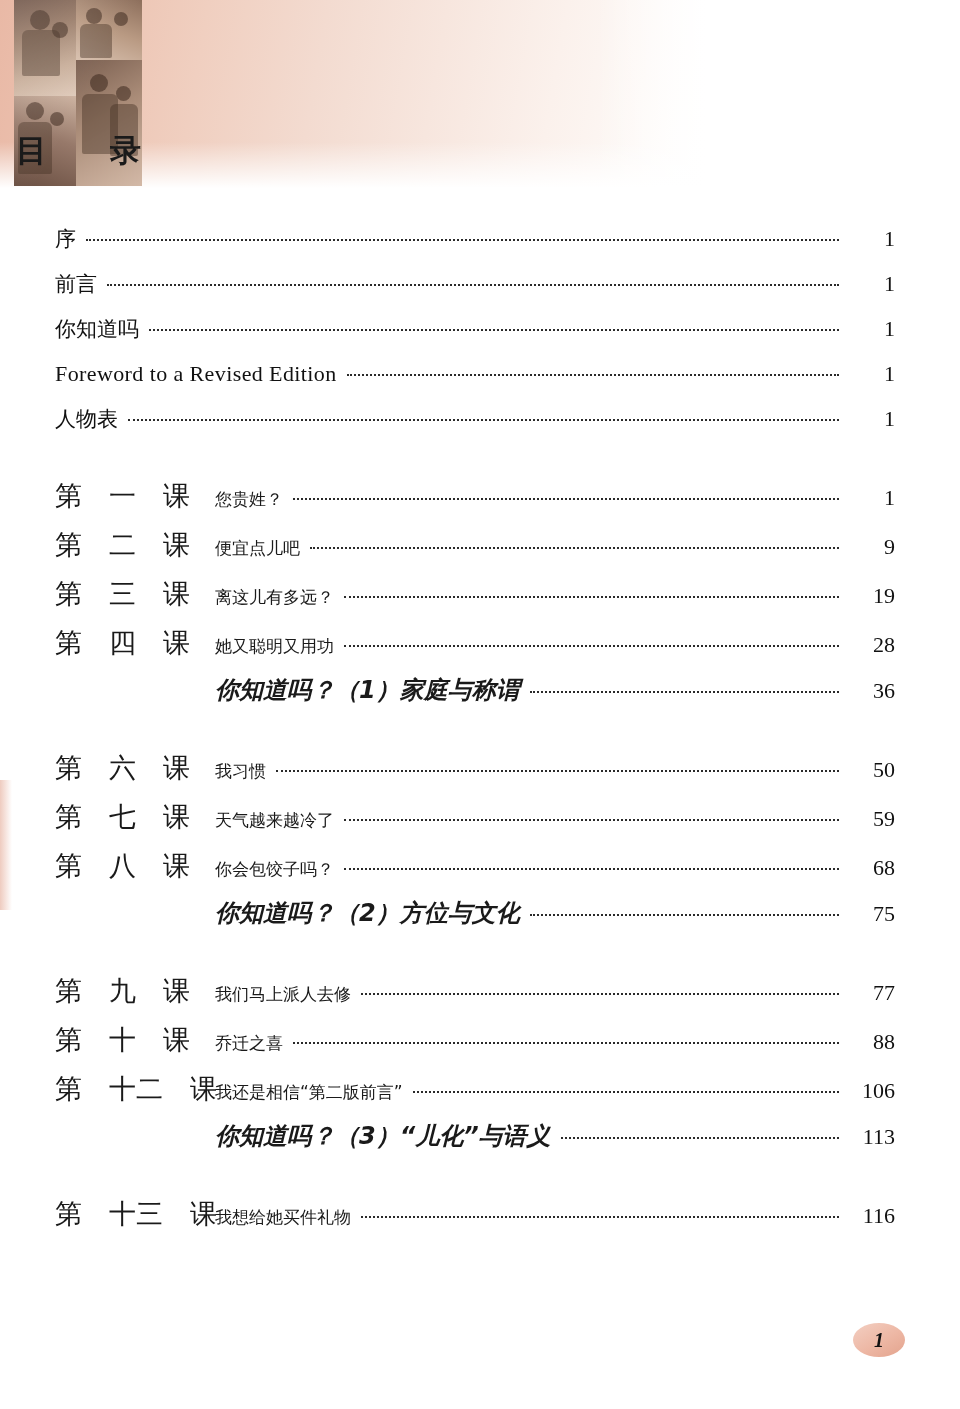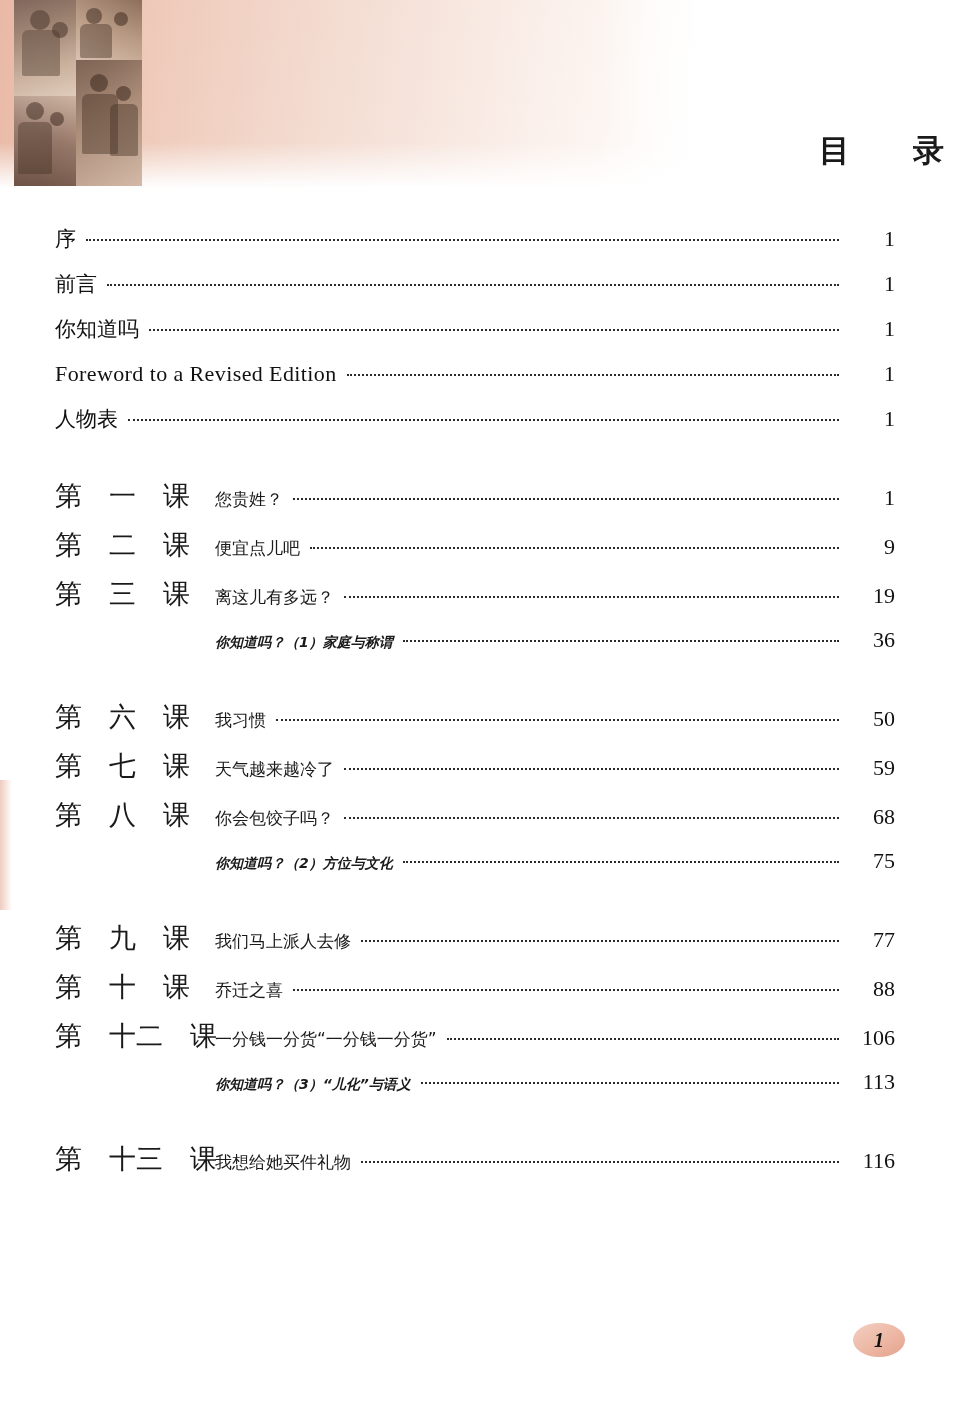--- a/index.html
+++ b/index.html
@@ -95,21 +95,21 @@
     left: 0; top: 0;
     width: 128px; height: 186px;
     background: linear-gradient(120deg, rgba(255,255,255,0.12), rgba(255,255,255,0) 55%);
   }
 
   .page-title {
     position: absolute;
     left: 0;
     top: 130px;
     width: 960px;
-    text-align: right;
+    text-align: left;
     font-family: "DejaVu Sans", "Liberation Sans", sans-serif;
     font-weight: bold;
     font-size: 31px;
     letter-spacing: 16px;
     color: #1a1a1a;
     text-indent: 16px;
   }
 
   
   .toc {
@@ -172,21 +172,21 @@
   }
   .lesson .title {
     flex: 0 0 auto;
     font-family: "DejaVu Sans", "Liberation Sans", sans-serif;
     font-size: 17px;
   }
   .note-row .title {
     font-family: "DejaVu Sans", "Liberation Sans", sans-serif;
     font-weight: bold;
     font-style: italic;
-    font-size: 14px;
+    font-size: 24px;
     margin-left: 160px;
   }
 
   
   .page-badge {
     position: absolute;
     right: 55px;
     bottom: 52px;
     width: 52px;
     height: 34px;
@@ -290,20 +290,26 @@
       <span class="title">便宜点儿吧</span>
       <span class="leader"></span>
       <span class="pg">9</span>
     </div>
     <div class="row lesson">
       <span class="num">第　三　课</span>
       <span class="title">离这儿有多远？</span>
       <span class="leader"></span>
       <span class="pg">19</span>
     </div>
+    <div class="row lesson">
+      <span class="num">第　四　课</span>
+      <span class="title">她又聪明又用功</span>
+      <span class="leader"></span>
+      <span class="pg">28</span>
+    </div>
     <div class="row note-row">
       <span class="title">你知道吗？（1）家庭与称谓</span>
       <span class="leader"></span>
       <span class="pg">36</span>
     </div>
   </div>
 
   <div class="gap-after">
     <div class="row lesson">
       <span class="num">第　六　课</span>
@@ -338,21 +344,21 @@
       <span class="pg">77</span>
     </div>
     <div class="row lesson">
       <span class="num">第　十　课</span>
       <span class="title">乔迁之喜</span>
       <span class="leader"></span>
       <span class="pg">88</span>
     </div>
     <div class="row lesson">
       <span class="num">第　十二　课</span>
-      <span class="title">一分钱一分货“一分钱一分货”</span>
+      <span class="title">我还是相信“第二版前言”</span>
       <span class="leader"></span>
       <span class="pg">106</span>
     </div>
     <div class="row note-row">
       <span class="title">你知道吗？（3）“儿化”与语义</span>
       <span class="leader"></span>
       <span class="pg">113</span>
     </div>
   </div>
 

